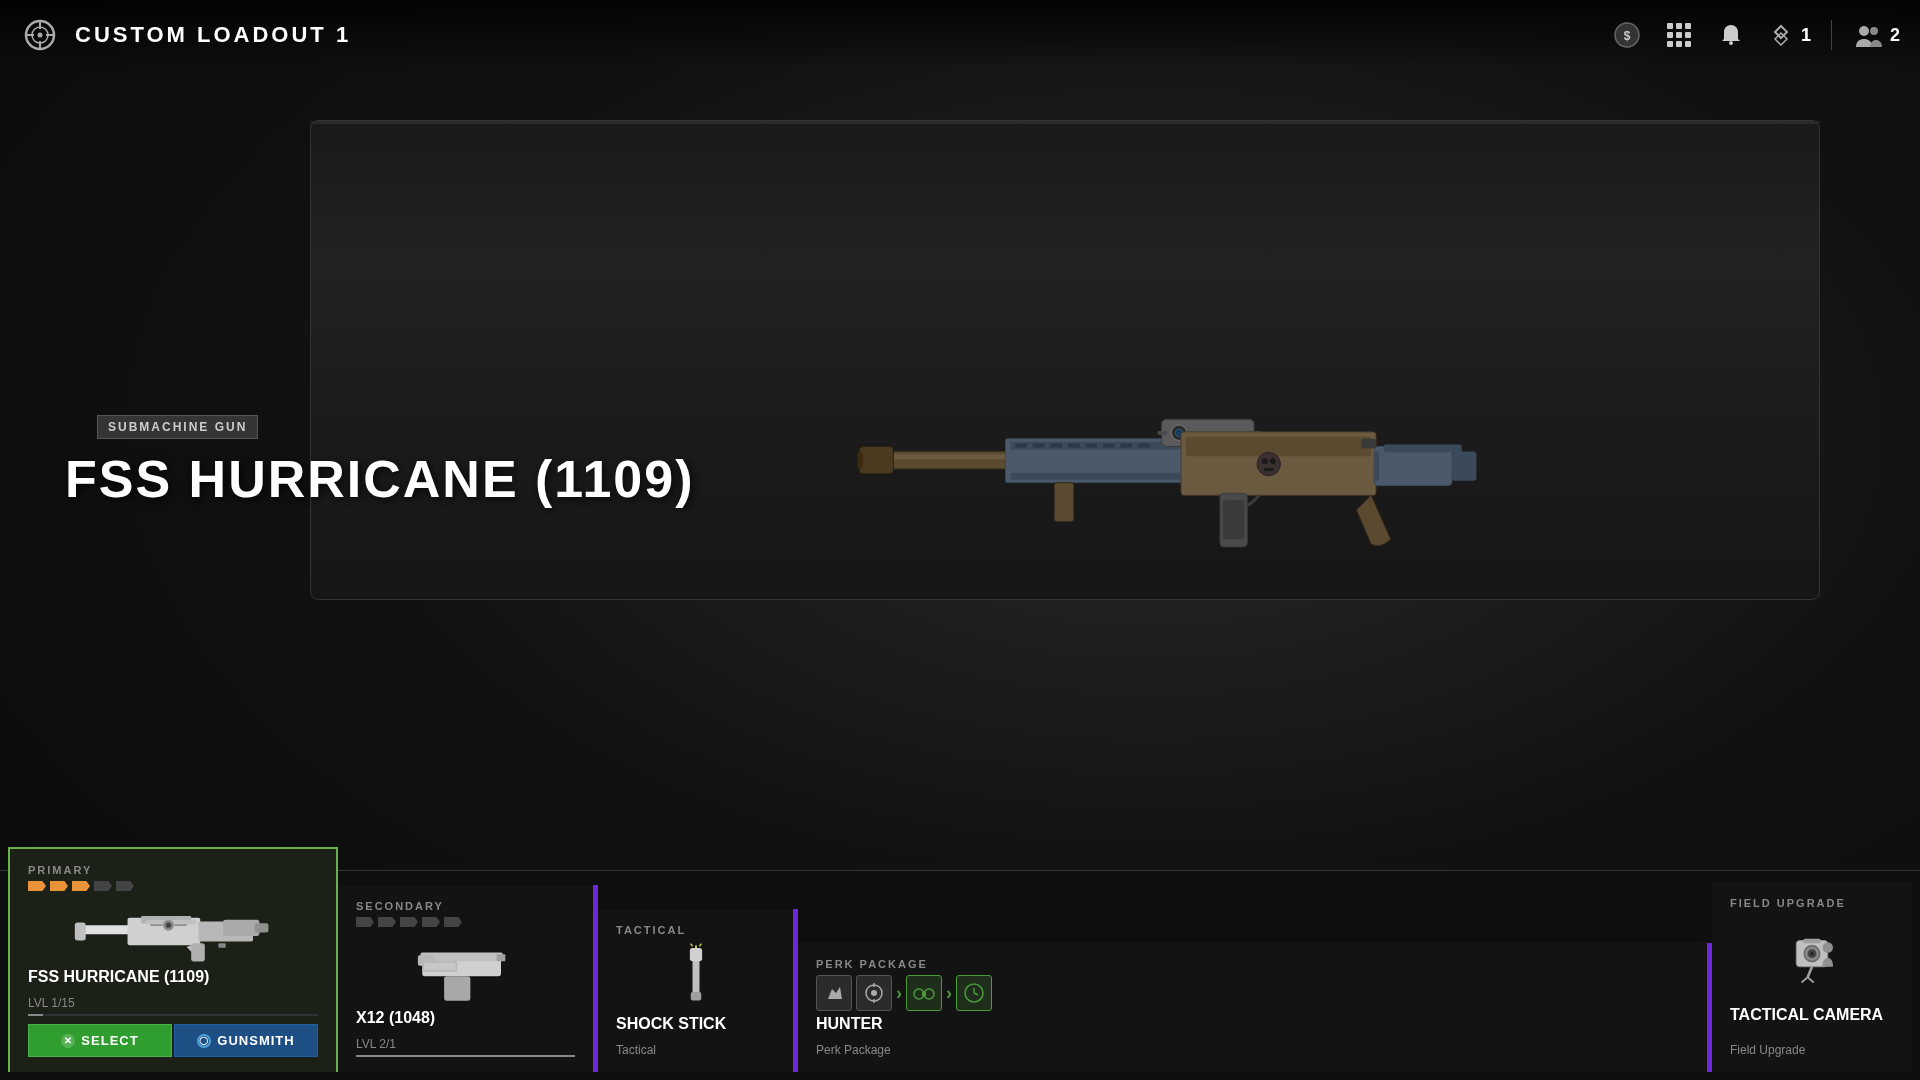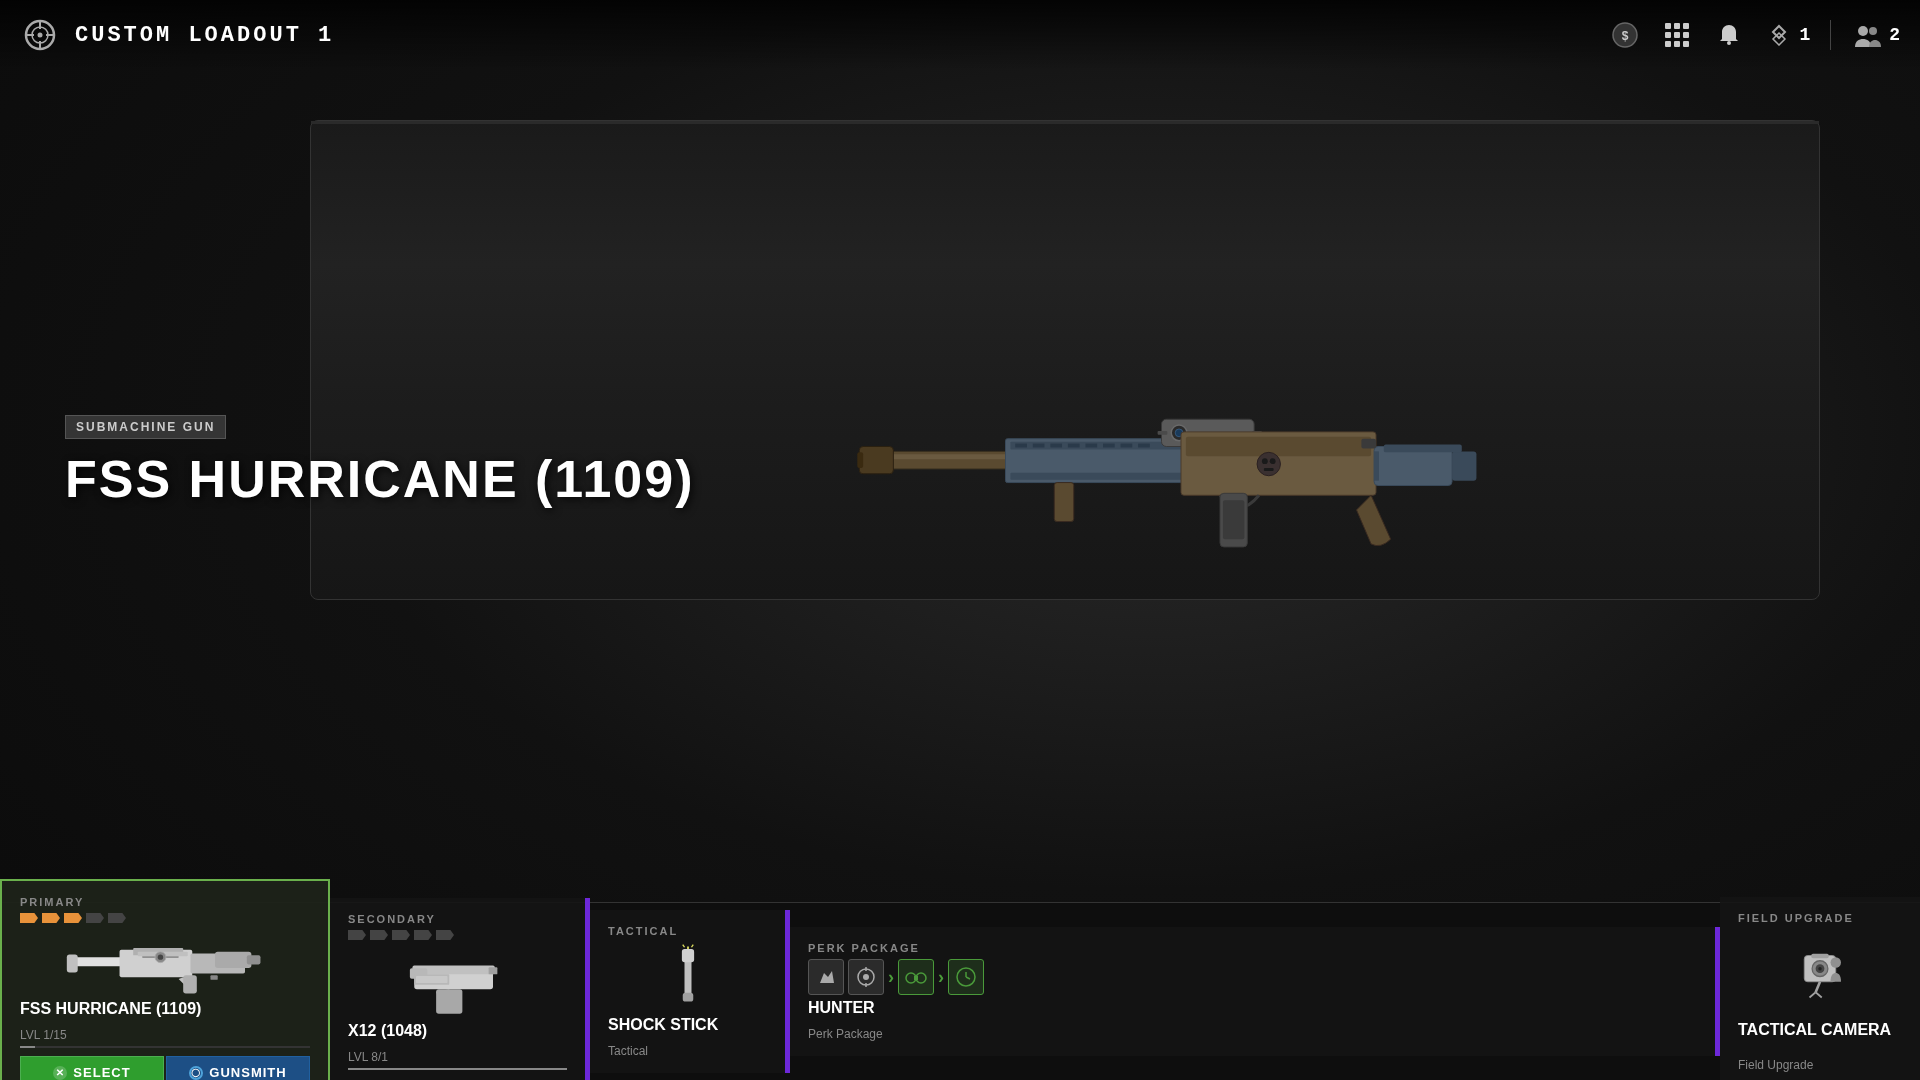--- a/index.html
+++ b/index.html
@@ -54,21 +54,20 @@
       position: absolute;
       top: 0;
       left: 0;
       right: 0;
       height: 70px;
       display: flex;
       align-items: center;
       padding: 15px 20px;
       background: linear-gradient(180deg, rgba(0,0,0,0.8) 0%, rgba(0,0,0,0) 100%);
       z-index: 10;
-      font-family: Liberation Mono, monospace;
     }
 
     .top-bar-left {
       display: flex;
       align-items: center;
       gap: 15px;
     }
 
     .scope-icon {
       width: 40px;
@@ -128,43 +127,44 @@
       display: inline-block;
       background: rgba(60,60,60,0.85);
       border: 1px solid #555;
       color: #ccc;
       font-size: 12px;
       font-weight: 600;
       letter-spacing: 2px;
       text-transform: uppercase;
       padding: 4px 10px;
       margin-bottom: 10px;
+      margin-left: 32px;
     }
 
     .weapon-name {
       font-size: 52px;
       font-weight: 900;
       letter-spacing: 2px;
       text-transform: uppercase;
       color: #fff;
       text-shadow: 2px 2px 8px rgba(0,0,0,0.8);
     }
 
     
     .loadout-bar {
       position: absolute;
       bottom: 0;
       left: 0;
       right: 0;
-      height: 178px;
+      height: 210px;
       background: rgba(15, 15, 15, 0.95);
       border-top: 1px solid #333;
       display: flex;
-      align-items: center;
-      padding: 0;
+      align-items: flex-end;
+      padding: 8px;
     }
 
     .loadout-slot {
       flex: 1;
       border-right: 5px solid #6d28d9;
       display: flex;
       flex-direction: column;
       padding: 15px 18px;
       cursor: pointer;
       position: relative;
@@ -560,21 +560,21 @@
           <rect x="28" y="20" width="94" height="10" rx="2" fill="#c0c0c0"></rect>
           <rect x="25" y="23" width="20" height="12" rx="2" fill="#b8b8b8"></rect>
           <rect x="115" y="22" width="10" height="8" rx="1" fill="#a0a0a0"></rect>
           <path d="M70 47 L80 72 Q65 75 62 70 L55 50 Z" fill="#b0b0b0"></path>
           <rect x="55" y="47" width="30" height="28" rx="3" fill="#a8a8a8"></rect>
           <rect x="30" y="30" width="40" height="12" rx="1" fill="#b8b8b8"></rect>
           <rect x="32" y="32" width="36" height="8" rx="1" fill="#c8c8c8"></rect>
         </svg>
       </div>
       <div class="slot-weapon-name">X12 (1048)</div>
-      <div class="slot-weapon-level">LVL 8/1</div>
+      <div class="slot-weapon-level">LVL 2/1</div>
       <div class="slot-level-bar">
         <div class="slot-level-bar-fill" style="width: 100%;"></div>
       </div>
     </div>
 
     <div class="loadout-slot" style="flex: 0 0 200px;">
       <div class="slot-label">TACTICAL</div>
       <div class="slot-weapon-image">
         <svg viewBox="0 0 80 80" width="70" height="70">
 

